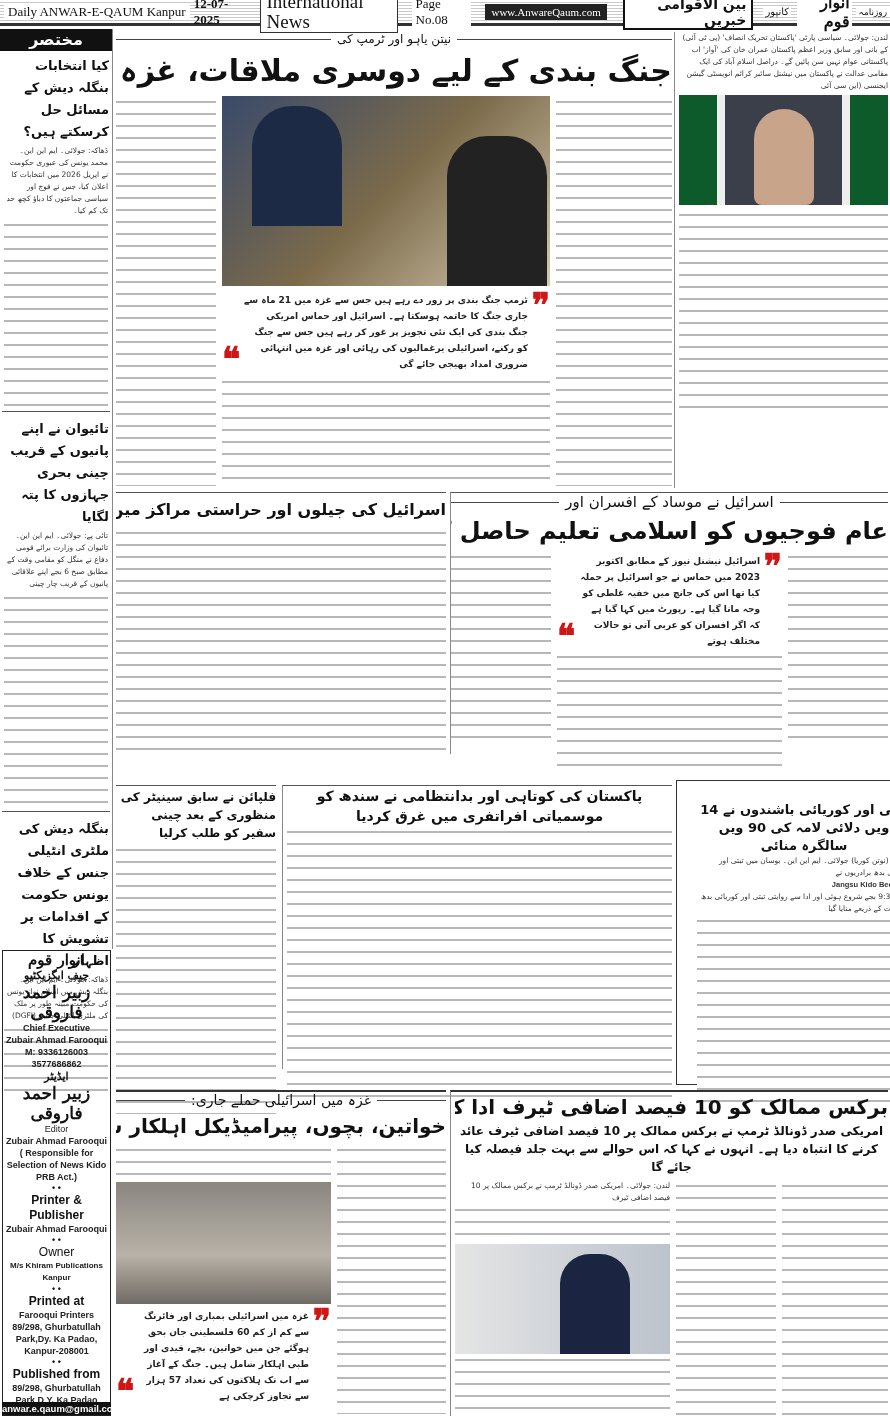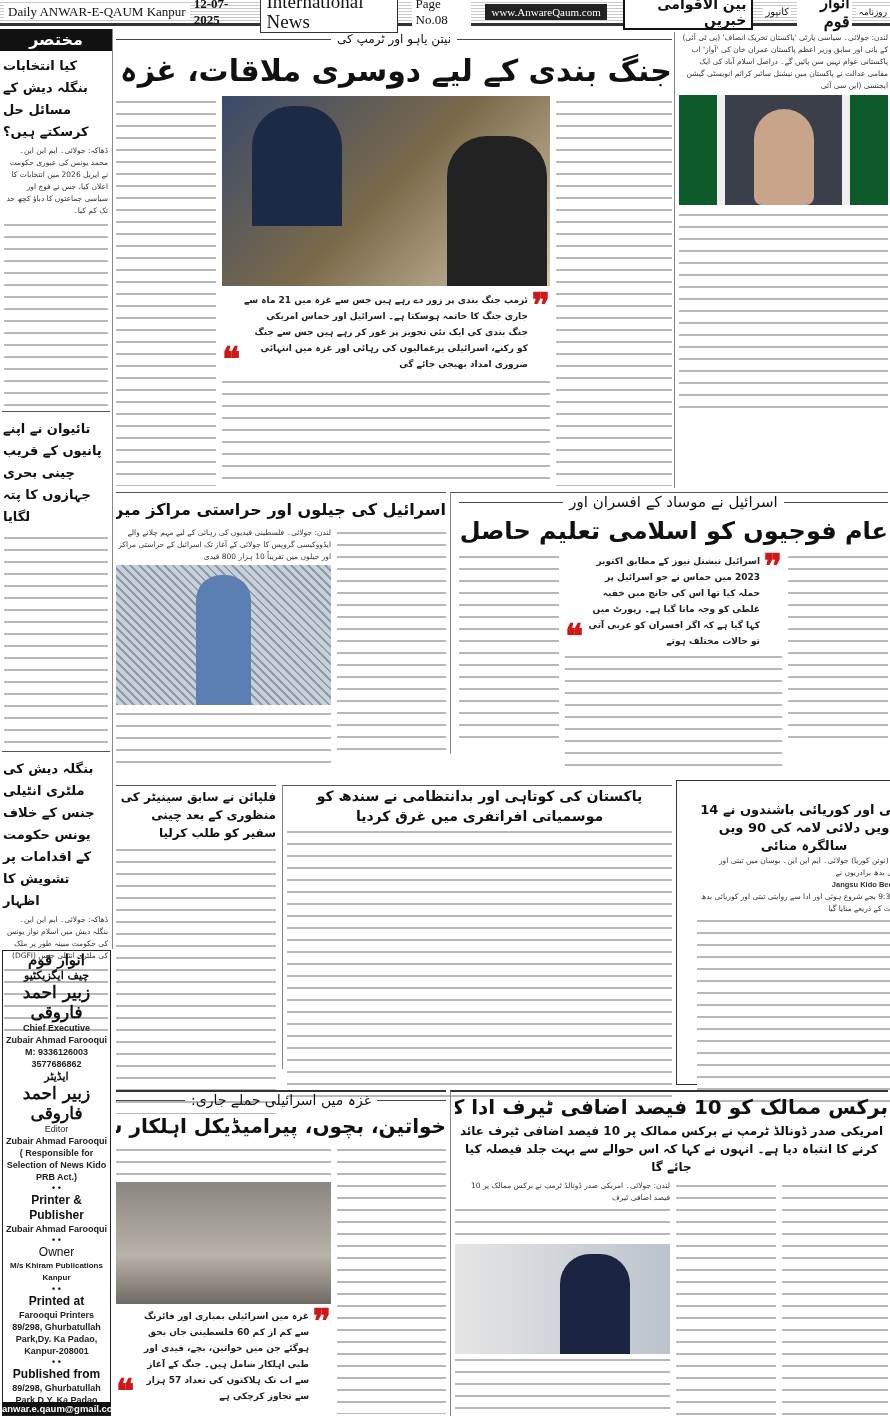--- a/index.html
+++ b/index.html
@@ -11,21 +11,21 @@
 .mh-section{font-size:19px;border:1px solid #333;padding:0 6px;margin-left:14px;background:#fff;line-height:20px}
 .mh-page{font-size:13px;background:#fff;padding:0 4px;margin-left:14px}
 .mh-url{background:#222;color:#fff;font-size:11px;padding:2px 6px;margin-left:14px}
 .mh-urdu-sec{font-size:14px;font-weight:bold;border:2px solid #111;padding:0 5px;margin-left:16px;background:#fff;direction:rtl;font-family:"DejaVu Sans",sans-serif}
 .mh-city{font-size:10px;margin-left:10px;background:#fff;padding:0 2px}
 .mh-logo{font-size:16px;font-weight:bold;margin-left:6px;background:#fff;padding:0 2px;direction:rtl}
 .mh-roz{font-size:9px;margin-left:4px;background:#fff;padding:0 3px}
 .urdu{direction:rtl;text-align:right;font-family:"DejaVu Sans",sans-serif}
 .col-left{left:0;top:29px;width:113px;height:920px;border-right:1px solid #888}
 .box-title{background:#111;color:#fff;text-align:center;font-weight:bold;font-size:16px;height:22px;line-height:22px}
-.h3{font-size:13px;line-height:22px;text-align:left;font-weight:bold}
+.h3{font-size:13px;line-height:22px;text-align:right;font-weight:bold}
 .text{font-size:7.5px;line-height:12px;color:#333}
 .lines{background:repeating-linear-gradient(#fff 0,#fff 5px,#b8b8b8 5px,#b8b8b8 7px,#fff 7px,#fff 12px)}
 .sep{border-top:1px solid #555}
 .imprint{left:2px;top:950px;width:109px;height:466px;border:1.5px solid #222;text-align:center;font-family:"Liberation Sans",sans-serif;font-weight:bold}
 .imprint .u{font-size:17px;font-family:"DejaVu Serif",serif;direction:rtl}
 .imprint .en{font-size:9px;line-height:12px;color:#222}
 .imprint .big{font-size:12px;line-height:15px}
 .imprint .dots{font-size:9px;line-height:10px}
 .email{background:#111;color:#fff;font-size:9.5px;padding:1px 0;position:absolute;left:-1px;right:-1px;bottom:0}
 .kicker-line{display:flex;align-items:center;gap:6px}
@@ -52,20 +52,21 @@
   <span class="mh-roz">روزنامہ</span>
 </div>
 
 <div class="abs col-left urdu">
   <div class="box-title">مختصر</div>
   <div class="h3" style="padding:4px 3px 2px">کیا انتخابات بنگلہ دیش کے مسائل حل کرسکتے ہیں؟</div>
   <div class="text" style="padding:0 4px">ڈھاکہ: جولائی۔ ایم این این۔ محمد یونس کی عبوری حکومت نے اپریل 2026 میں انتخابات کا اعلان کیا، جس نے فوج اور سیاسی جماعتوں کا دباؤ کچھ حد تک کم کیا۔</div>
   <div class="lines" style="height:188px;margin:2px 4px"></div>
   <div class="sep" style="margin:4px 2px"></div>
   <div class="h3" style="padding:2px 3px">تائیوان نے اپنے پانیوں کے قریب چینی بحری جہازوں کا پتہ لگایا</div>
+  <div class="text" style="padding:0 4px">تائی پے: جولائی۔ ایم این این۔ تائیوان کی وزارت برائے قومی دفاع نے منگل کو مقامی وقت کے مطابق صبح 6 بجے اپنے علاقائی پانیوں کے قریب چار چینی</div>
   <div class="lines" style="height:215px;margin:2px 4px"></div>
   <div class="sep" style="margin:4px 2px"></div>
   <div class="h3" style="padding:2px 3px">بنگلہ دیش کی ملٹری انٹیلی جنس کے خلاف یونس حکومت کے اقدامات پر تشویش کا اظہار</div>
   <div class="text" style="padding:0 4px">ڈھاکہ: جولائی۔ ایم این این۔ بنگلہ دیش میں اسلام نواز یونس کی حکومت مبینہ طور پر ملک کی ملٹری انٹیلی جنس (DGFI)</div>
   <div class="lines" style="height:70px;margin:2px 4px"></div>
 </div>
 
 <div class="abs imprint">
   <div class="u" style="font-size:15px;font-weight:bold">انوار قوم</div>
   <div class="u" style="font-size:11px">چیف ایگزیکٹیو</div>
@@ -122,32 +123,25 @@
   <div class="text">لندن: جولائی۔ سیاسی پارٹی 'پاکستان تحریک انصاف' (پی ٹی آئی) کے بانی اور سابق وزیر اعظم پاکستان عمران خان کی 'آواز' اب پاکستانی عوام نہیں سن پائیں گے۔ دراصل اسلام آباد کی ایک مقامی عدالت نے پاکستان میں نیشنل سائبر کرائم انویسٹی گیشن ایجنسی (این سی آئی</div>
   <div class="photo" style="height:110px;margin-top:3px;background:linear-gradient(90deg,#0d5a2b 0 18%,#eee 18% 22%,#3a3f4a 22% 78%,#eee 78% 82%,#0d5a2b 82%)">
     <div class="abs" style="left:75px;top:14px;width:60px;height:96px;background:#c7a48a;border-radius:30px 30px 8px 8px"></div>
   </div>
   <div class="lines" style="height:200px;margin-top:4px"></div>
 </div>
 
 <div class="abs urdu" style="left:116px;top:492px;width:330px;height:262px;border-top:1px solid #555">
   <div class="hl" style="font-size:16px;line-height:34px;text-align:center">اسرائیل کی جیلوں اور حراستی مراکز میں 10 ہزار سے زائد فلسطینی قید</div>
   <div style="display:flex;flex-direction:row-reverse;gap:6px">
-    <div style="width:215px">
-      <div class="text">لندن: جولائی۔ فلسطینی قیدیوں کی رہائی کے لیے مہم چلانے والے ایڈووکیسی گروپس کا جولائی کے آغاز تک اسرائیل کے حراستی مراکز اور جیلوں میں تقریباً 10 ہزار 800 قیدی</div>
-      <div class="photo" style="height:140px;margin-top:2px;background:repeating-linear-gradient(45deg,#8f9aa8 0 2px,#c8d0da 2px 6px)">
-        <div class="abs" style="left:80px;top:10px;width:55px;height:130px;background:#5c7fb3;border-radius:25px 25px 0 0"></div>
-      </div>
-      <div class="lines" style="height:55px;margin-top:3px"></div>
-    </div>
     <div class="lines" style="flex:1;height:224px"></div>
   </div>
 </div>
 
-<div class="abs urdu" style="left:450px;top:492px;width:438px;height:262px;border-top:1px solid #555;border-left:1px solid #888;padding-left:8px">
+<div class="abs urdu" style="left:450px;top:492px;width:438px;height:262px;border-top:1px solid #555;border-left:1px solid #888;padding-left:0">
   <div class="kicker-line">
       <span class="kicker" style="font-size:15px">اسرائیل نے موساد کے افسران اور</span>
     </div>
   <div class="hl" style="font-size:24px;line-height:40px;text-align:center">عام فوجیوں کو اسلامی تعلیم حاصل کرنے کا فرمان کیوں جاری کیا؟</div>
   <div style="display:flex;flex-direction:row-reverse;gap:6px">
     <div class="lines" style="width:100px;height:190px"></div>
     <div style="flex:1">
       <div class="quote">
         <span class="qmark" style="right:0;top:0">❞</span>
         <span>اسرائیل نیشنل نیوز کے مطابق اکتوبر 2023 میں حماس نے جو اسرائیل پر حملہ کیا تھا اس کی جانچ میں خفیہ غلطی کو وجہ مانا گیا ہے۔ رپورٹ میں کہا گیا ہے کہ اگر افسران کو عربی آتی تو حالات مختلف ہوتے</span>

